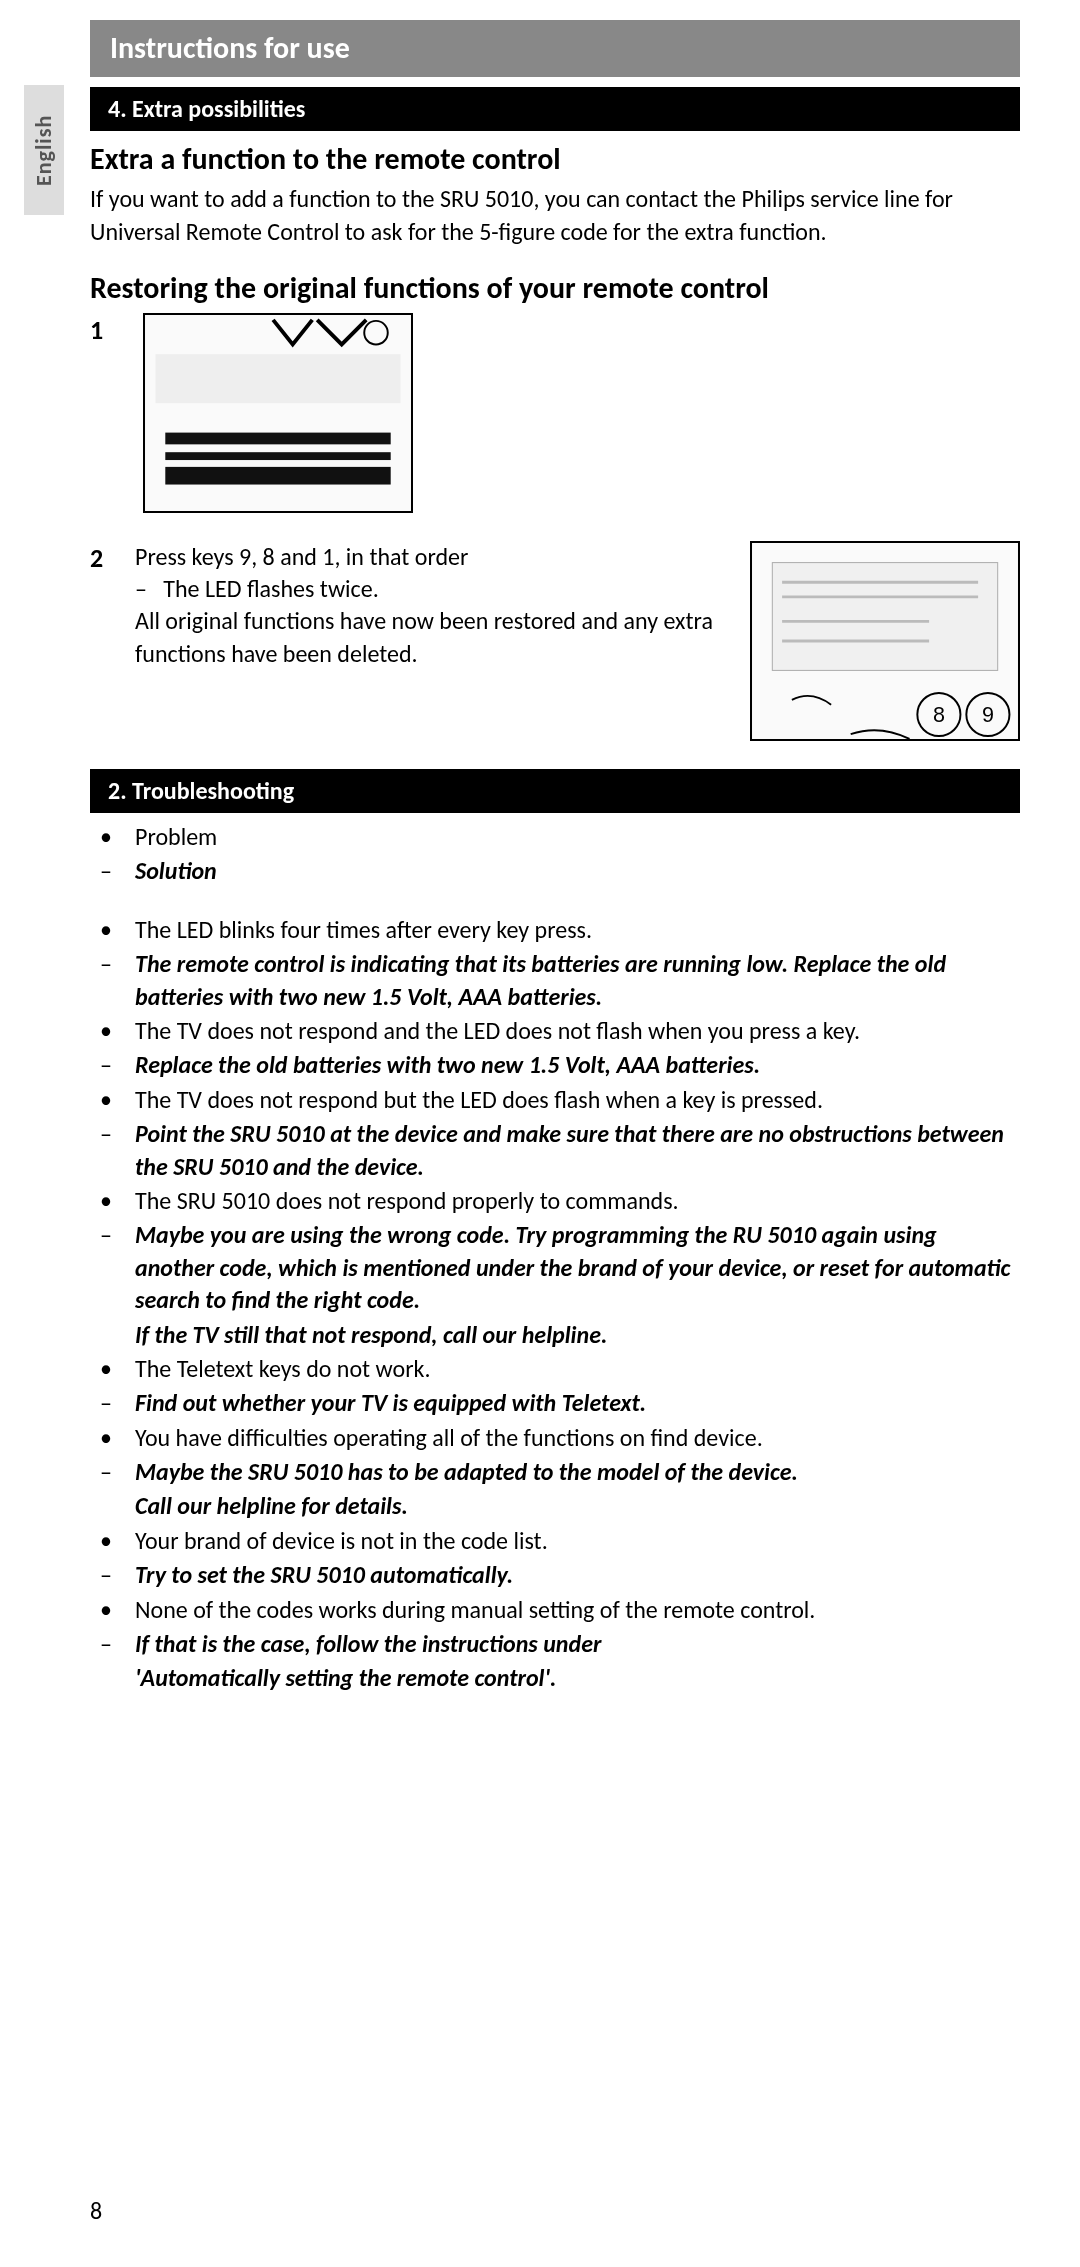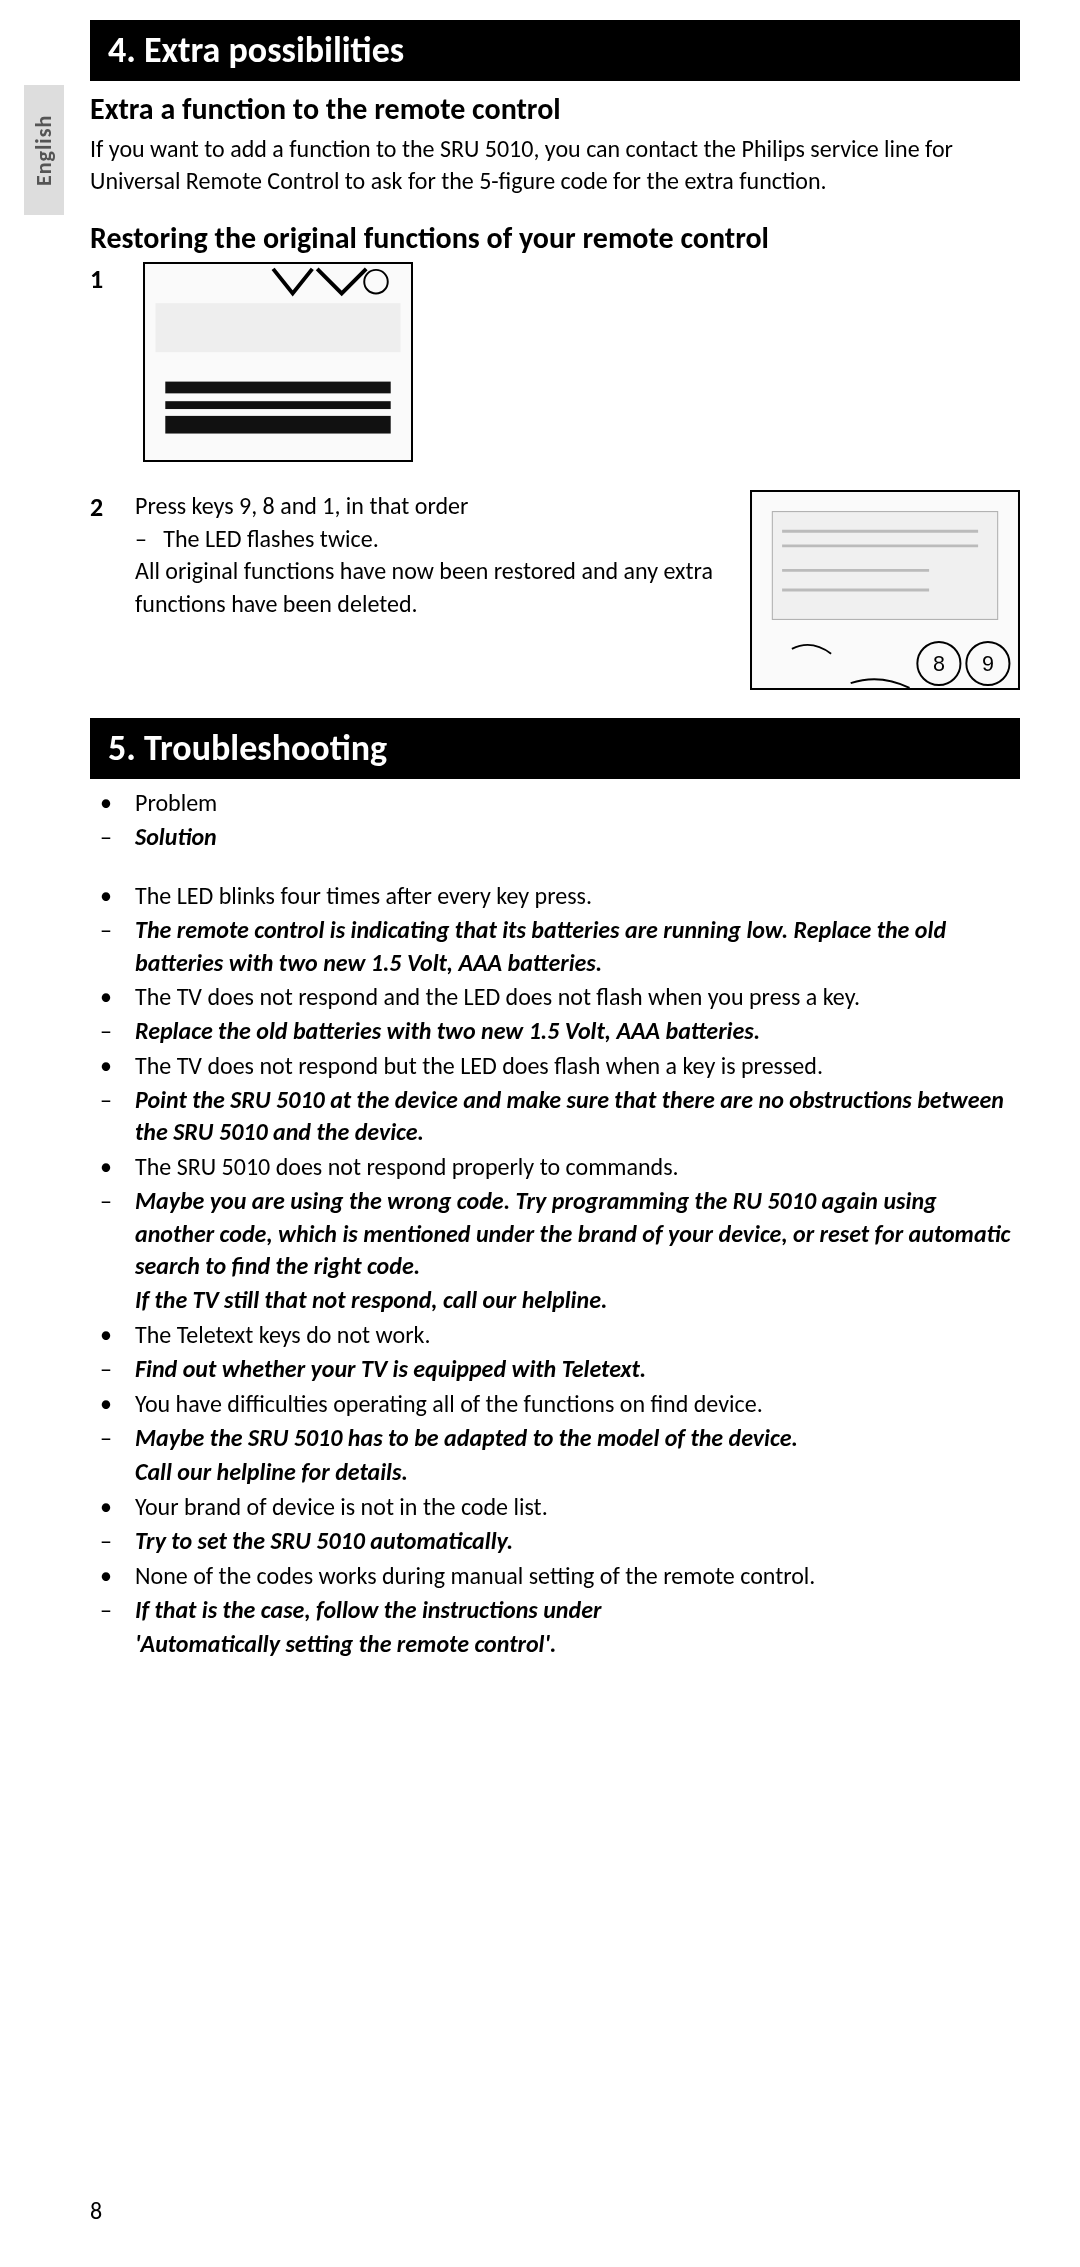--- a/index.html
+++ b/index.html
@@ -44,21 +44,21 @@
     justify-content: center;
     letter-spacing: 1px;
   }
   .content {
     margin-left: 30px;
   }
   .section-bar {
     background: #000;
     color: #fff;
     font-weight: bold;
-    font-size: 36px;
+    font-size: 24px;
     padding: 6px 18px;
     margin-bottom: 8px;
   }
   .subtitle {
     font-weight: bold;
     font-size: 30px;
     margin: 6px 0 4px 0;
   }
   .para {
     margin-bottom: 20px;
@@ -117,20 +117,21 @@
     position: absolute;
     bottom: 40px;
     left: 90px;
     font-size: 24px;
   }
 </style>
 </head>
 <body>
 
 <div class="page">
+  <div class="header-bar">Instructions for use</div>
   <div class="lang-tab">English</div>
 
   <div class="content">
     <div class="section-bar">4. Extra possibilities</div>
 
     <div class="subtitle">Extra a function to the remote control</div>
     <div class="para">If you want to add a function to the SRU 5010, you can contact the Philips service line for Universal Remote Control to ask for the 5-figure code for the extra function.</div>
 
     <div class="subtitle">Restoring the original functions of your remote control</div>
 
@@ -169,21 +170,21 @@
           <text x="184" y="183" font-size="22" font-family="sans-serif">8</text>
           <circle cx="240" cy="175" r="22" fill="none" stroke="#000" stroke-width="2"></circle>
           <text x="234" y="183" font-size="22" font-family="sans-serif">9</text>
           <path d="M 40 160 Q 60 150 80 165" stroke="#000" stroke-width="2" fill="none"></path>
           <path d="M 100 195 Q 130 185 160 200" stroke="#000" stroke-width="2" fill="none"></path>
         </svg>
       </div>
     </div>
 
     <div class="trouble">
-      <div class="section-bar">5. Troubleshooting</div>
+      <div class="section-bar">2. Troubleshooting</div>
 
       <div class="trouble-list">
         <div class="t-item">
           <div class="t-bullet">•</div>
           <div class="t-text">Problem</div>
         </div>
         <div class="t-item">
           <div class="dash-bullet">–</div>
           <div class="t-text italic">Solution</div>
         </div>

